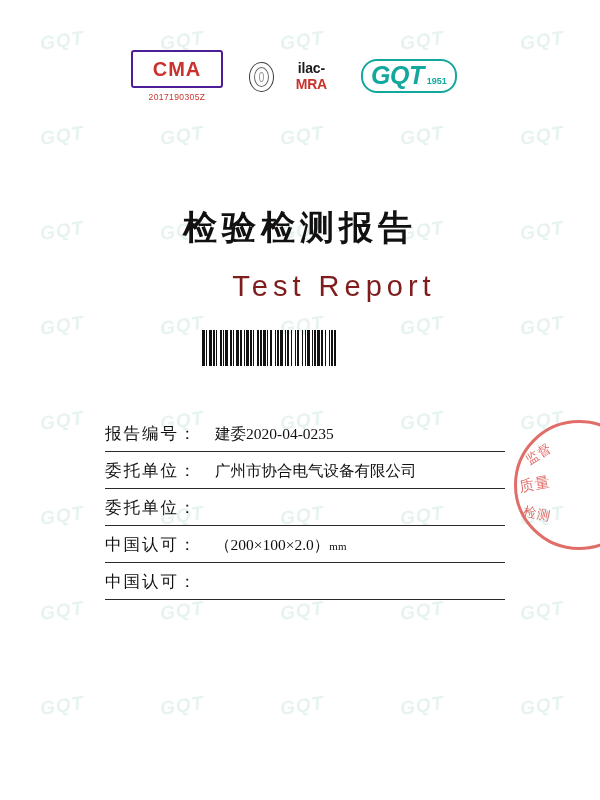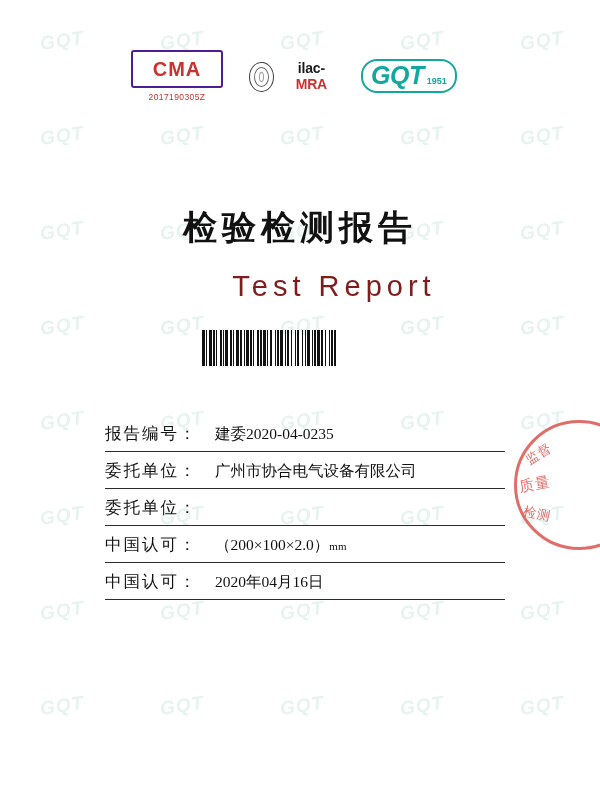--- a/index.html
+++ b/index.html
@@ -461,21 +461,20 @@
       </div>
       <div class="field-row">
         <div class="field-label">委托单位：</div>
       </div>
       <div class="field-row">
         <div class="field-label">中国认可：</div>
         <div class="field-value"><span>（200×100×2.0）</span><span class="unit">mm</span></div>
       </div>
       <div class="field-row">
         <div class="field-label">中国认可：</div>
-        <div class="field-value"><span>2020年04月16日</span></div>
       </div>
     </div>
 
   <div class="stamp">
     <span class="s1">监督</span>
     <span class="s2">质量</span>
     <span class="s3">检测</span>
   </div>
 
 

